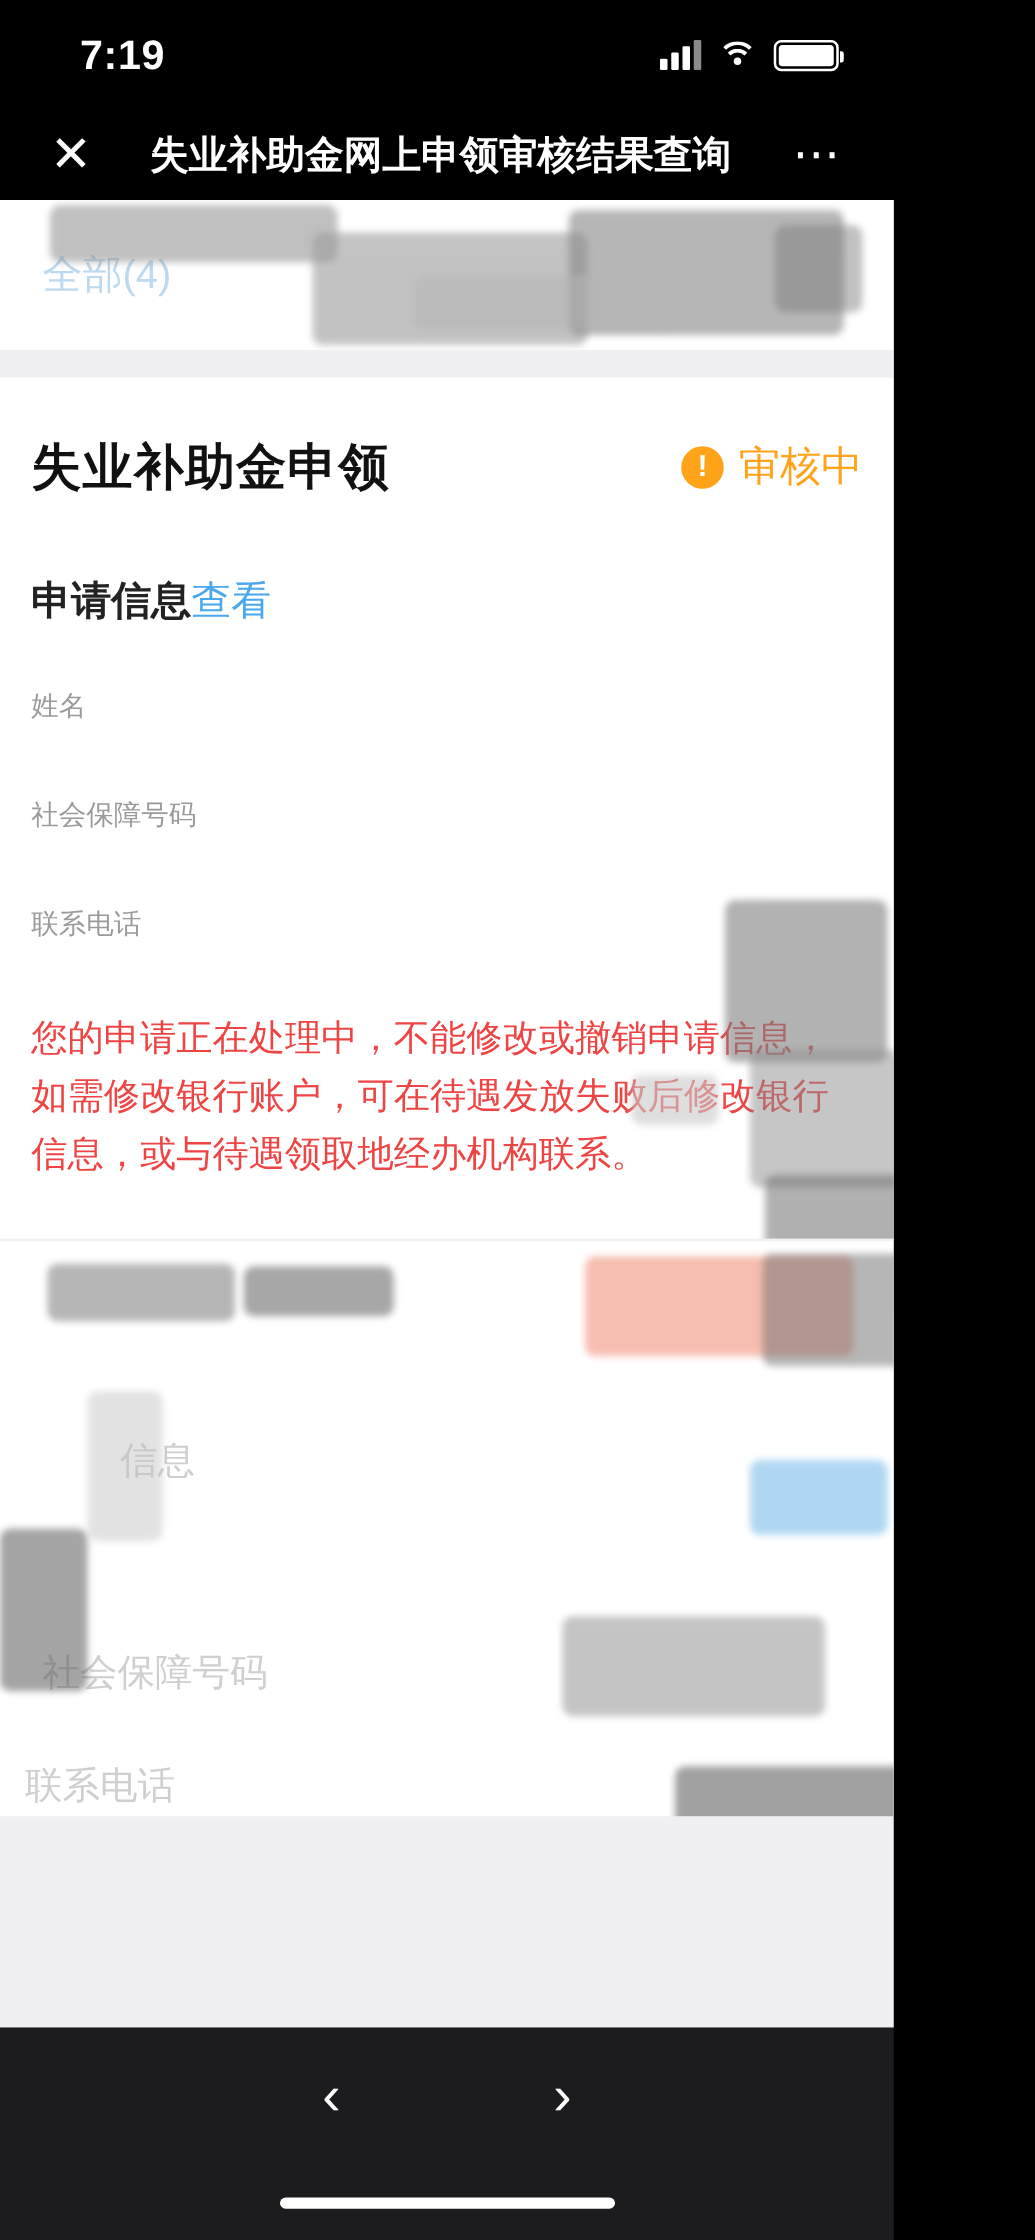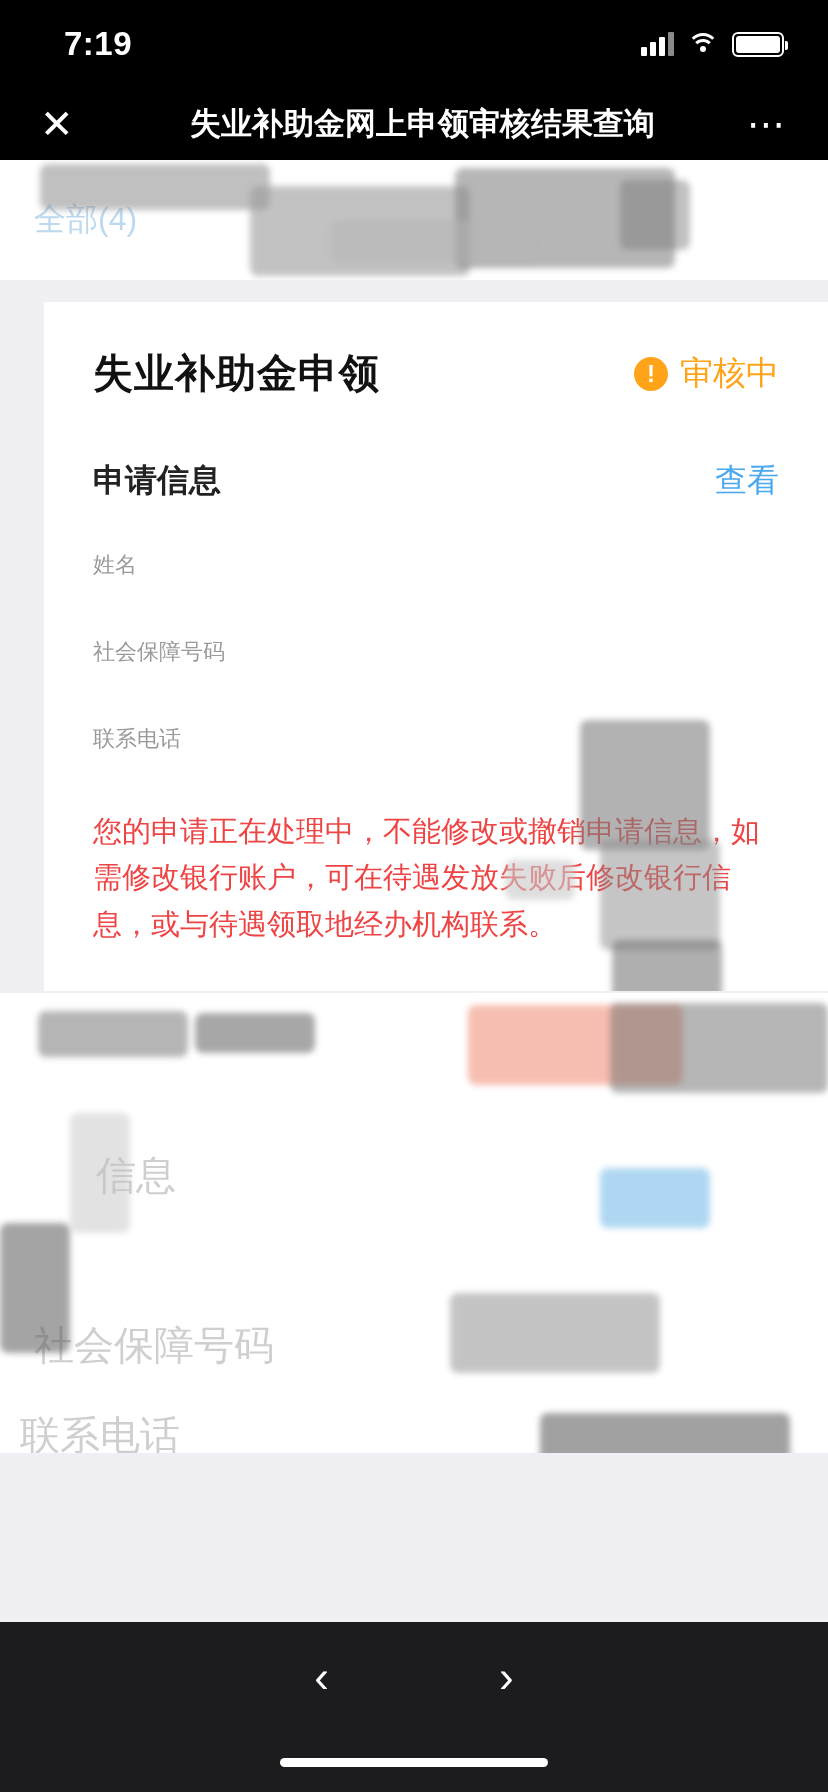--- a/index.html
+++ b/index.html
@@ -8,21 +8,21 @@
     background: #000;
   }
   body {
     width: 828px;
     height: 1792px;
     font-family: "Liberation Sans", "DejaVu Sans", sans-serif;
     overflow: hidden;
     position: relative;
   }
   .phone {
-    width: 828px;
+    width: 715px;
     height: 1792px;
     position: relative;
     background: #000;
     display: flex;
     flex-direction: column;
   }
 
   
   .statusbar {
     height: 88px;
@@ -127,21 +127,20 @@
     position: absolute;
     left: 0; right: 16px;
     text-align: center;
     font-size: 31px;
     font-weight: 600;
     white-space: nowrap;
     overflow: hidden;
     padding: 0 120px;
     box-sizing: border-box;
     pointer-events: none;
-    margin-left: 33px;
   }
   .nav-more {
     font-size: 38px;
     letter-spacing: 3px;
     line-height: 0.5;
     z-index: 2;
   }
 
   
   .page {
@@ -172,22 +171,21 @@
     opacity: .85;
   }
   .spacer {
     height: 22px;
     background: #efeff4;
   }
 
   
   .card {
     background: #fff;
-    padding: 0 49px;
-    margin-left: 44px;
+    padding: 0 25px;
   }
   .card-head {
     display: flex;
     align-items: center;
     justify-content: space-between;
     padding: 44px 0 30px;
   }
   .card-title {
     font-size: 40px;
     font-weight: 700;
@@ -213,21 +211,20 @@
   }
   .status-text {
     font-size: 33px;
     color: #ffa318;
     font-weight: 500;
   }
 
   .section-head {
     display: flex;
     align-items: center;
-    justify-content: space-between;
     padding: 28px 0 18px;
   }
   .section-title {
     font-size: 32px;
     font-weight: 700;
     color: #222;
   }
   .link {
     font-size: 32px;
     color: #4aa8ef;
@@ -261,21 +258,21 @@
   
   .lower {
     background: #fff;
     height: 460px;
     position: relative;
     overflow: hidden;
     border-top: 2px solid #efeff4;
   }
   .ghost-text {
     position: absolute;
-    font-size: 40px;
+    font-size: 30px;
     color: #cfcfcf;
     text-align: right;
   }
 
   
   .bottombar {
     flex: 0 0 110px;
     background: #1c1c1e;
     display: flex;
     align-items: center;

